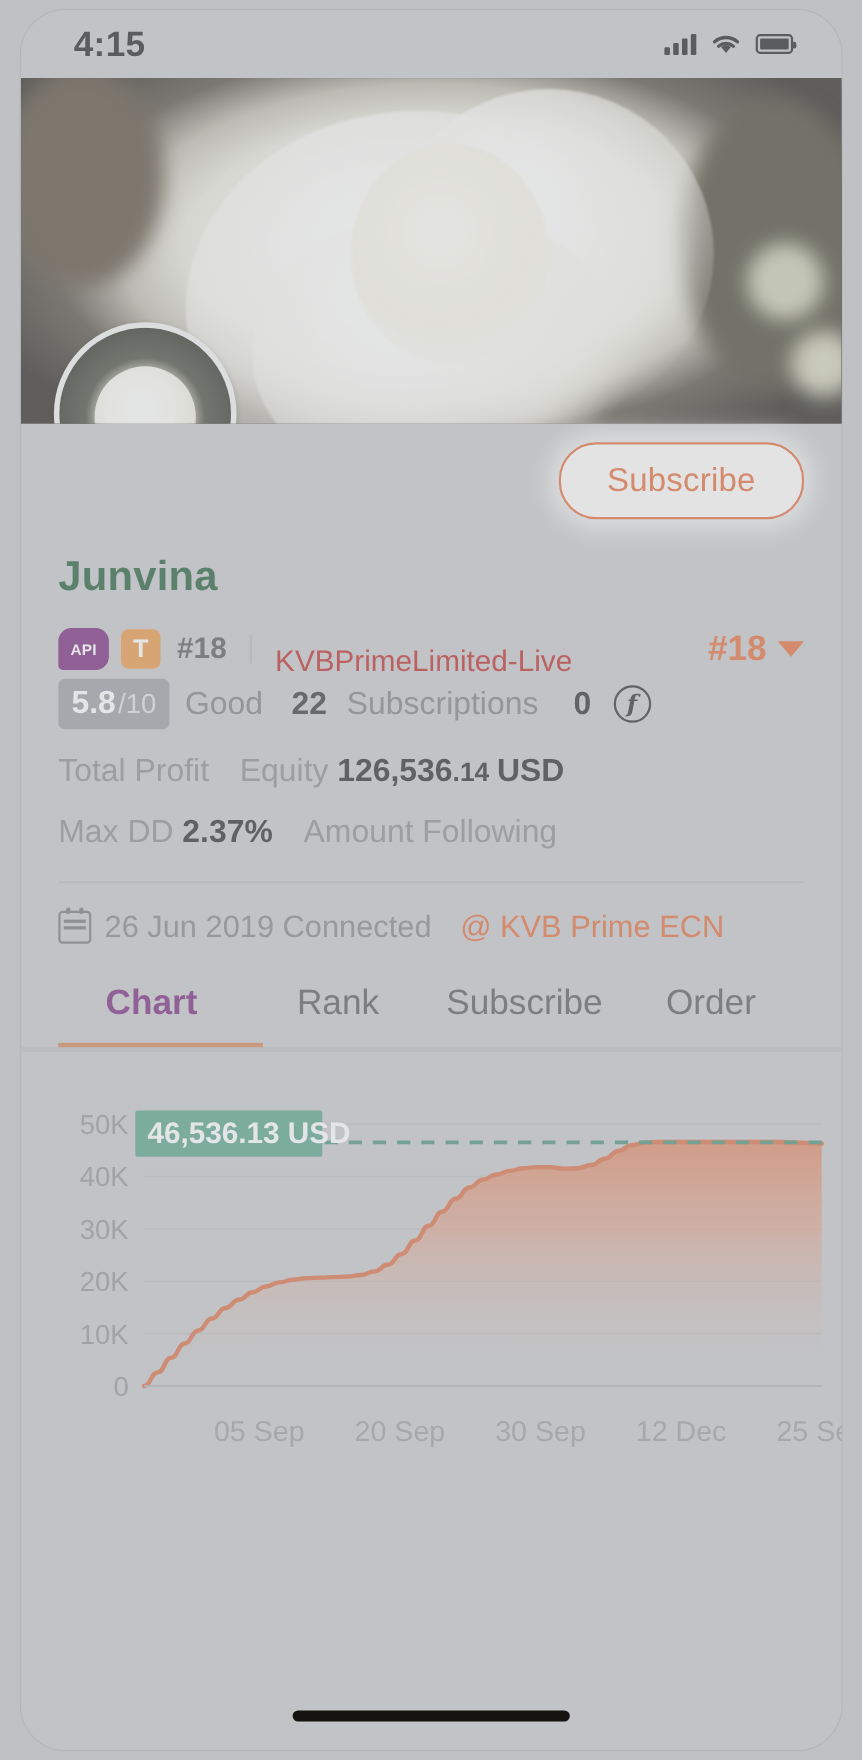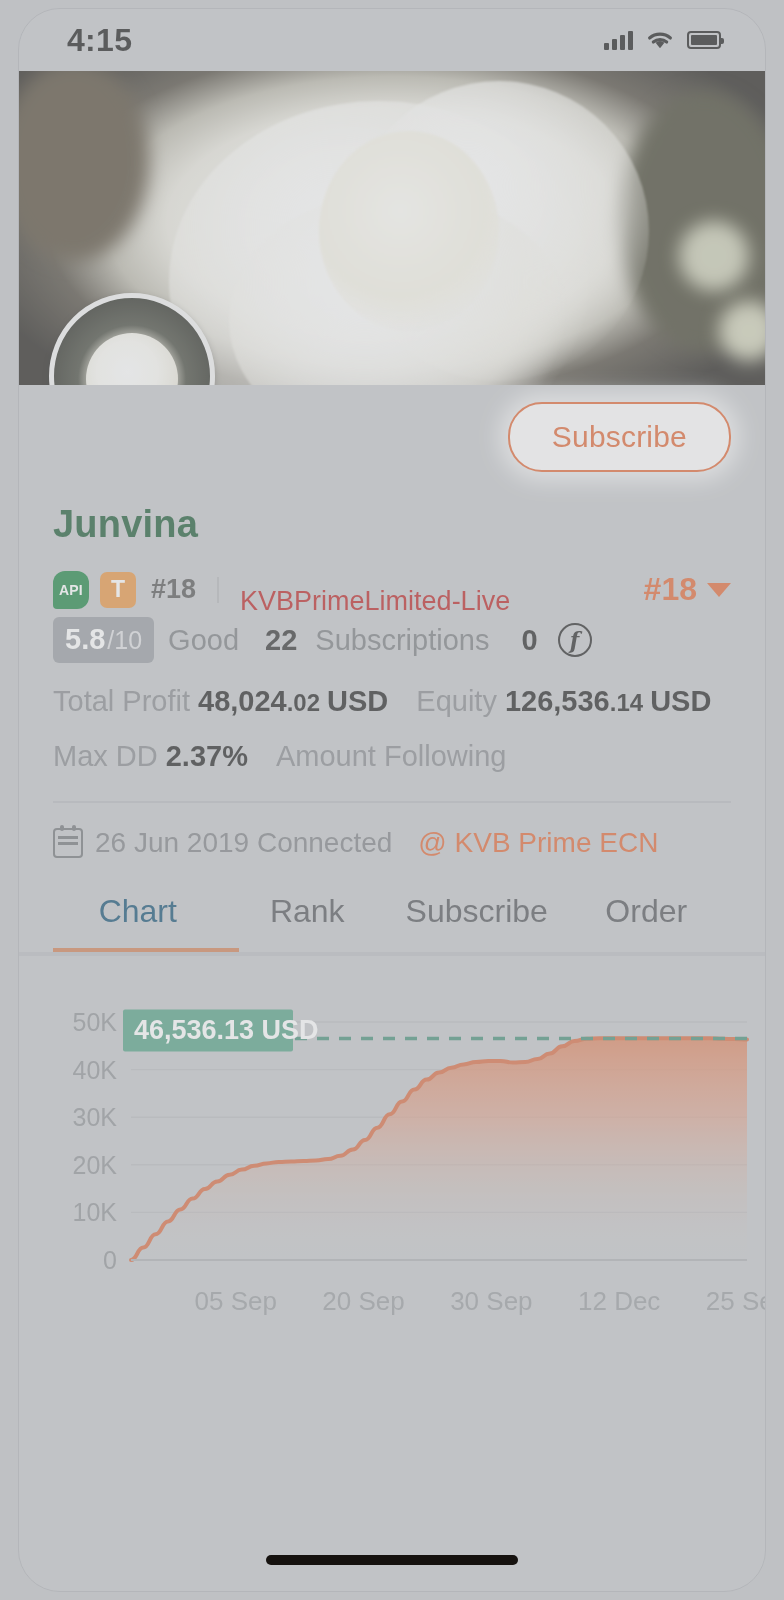--- a/index.html
+++ b/index.html
@@ -166,23 +166,23 @@
 
   #meta-row {
     display: flex;
     align-items: center;
     justify-content: space-between;
     margin-top: 16px;
   }
   #meta-left { display: flex; align-items: center; gap: 11px; }
 
   .badge-api {
-    width: 36px; height: 38px;
+    width: 46px; height: 38px;
     border-radius: 12px 12px 12px 4px;
-    background: #15803d;
+    background: #701a75;
     color: #fff;
     font-size: 14px;
     font-weight: bold;
     display: flex; align-items: center; justify-content: center;
     letter-spacing: .2px;
   }
   .badge-t {
     width: 36px; height: 36px;
     border-radius: 7px;
     background: #e9923b;
@@ -307,21 +307,21 @@
     position: relative;
     padding-bottom: 22px;
   }
   .tab {
     flex: 1;
     text-align: center;
     font-size: 32px;
     color: #4c4f53;
     cursor: pointer;
   }
-  .tab.active { color: #0c4a6e; }
+  .tab.active { color: #701a75; font-weight: bold; }
   #tab-underline {
     position: absolute;
     bottom: 0;
     left: 0;
     width: 186px;
     height: 4px;
     background: #cf7a4f;
   }
   #tabs-divider {
     height: 2px;
@@ -452,21 +452,20 @@
         </div>
         <span id="score-label">Good</span>
         <span id="subs-count">22</span>
         <span id="subs-label">Subscriptions</span>
         <span id="coin-count">0</span>
         <span class="coin-icon">f</span>
       </div>
 
       <div class="stat-line">
         <span class="stat-label">Total Profit</span>
-        <span class="stat-value"><span>48,024</span><span class="dec">.02</span><span class="unit">USD</span></span>
         <span class="stat-gap"></span>
         <span class="stat-label">Equity</span>
         <span class="stat-value"><span>126,536</span><span class="dec">.14</span><span class="unit">USD</span></span>
       </div>
 
       <div class="stat-line">
         <span class="stat-label">Max DD</span>
         <span class="stat-value">2.37%</span>
         <span class="stat-gap"></span>
         <span class="stat-label">Amount Following</span>

